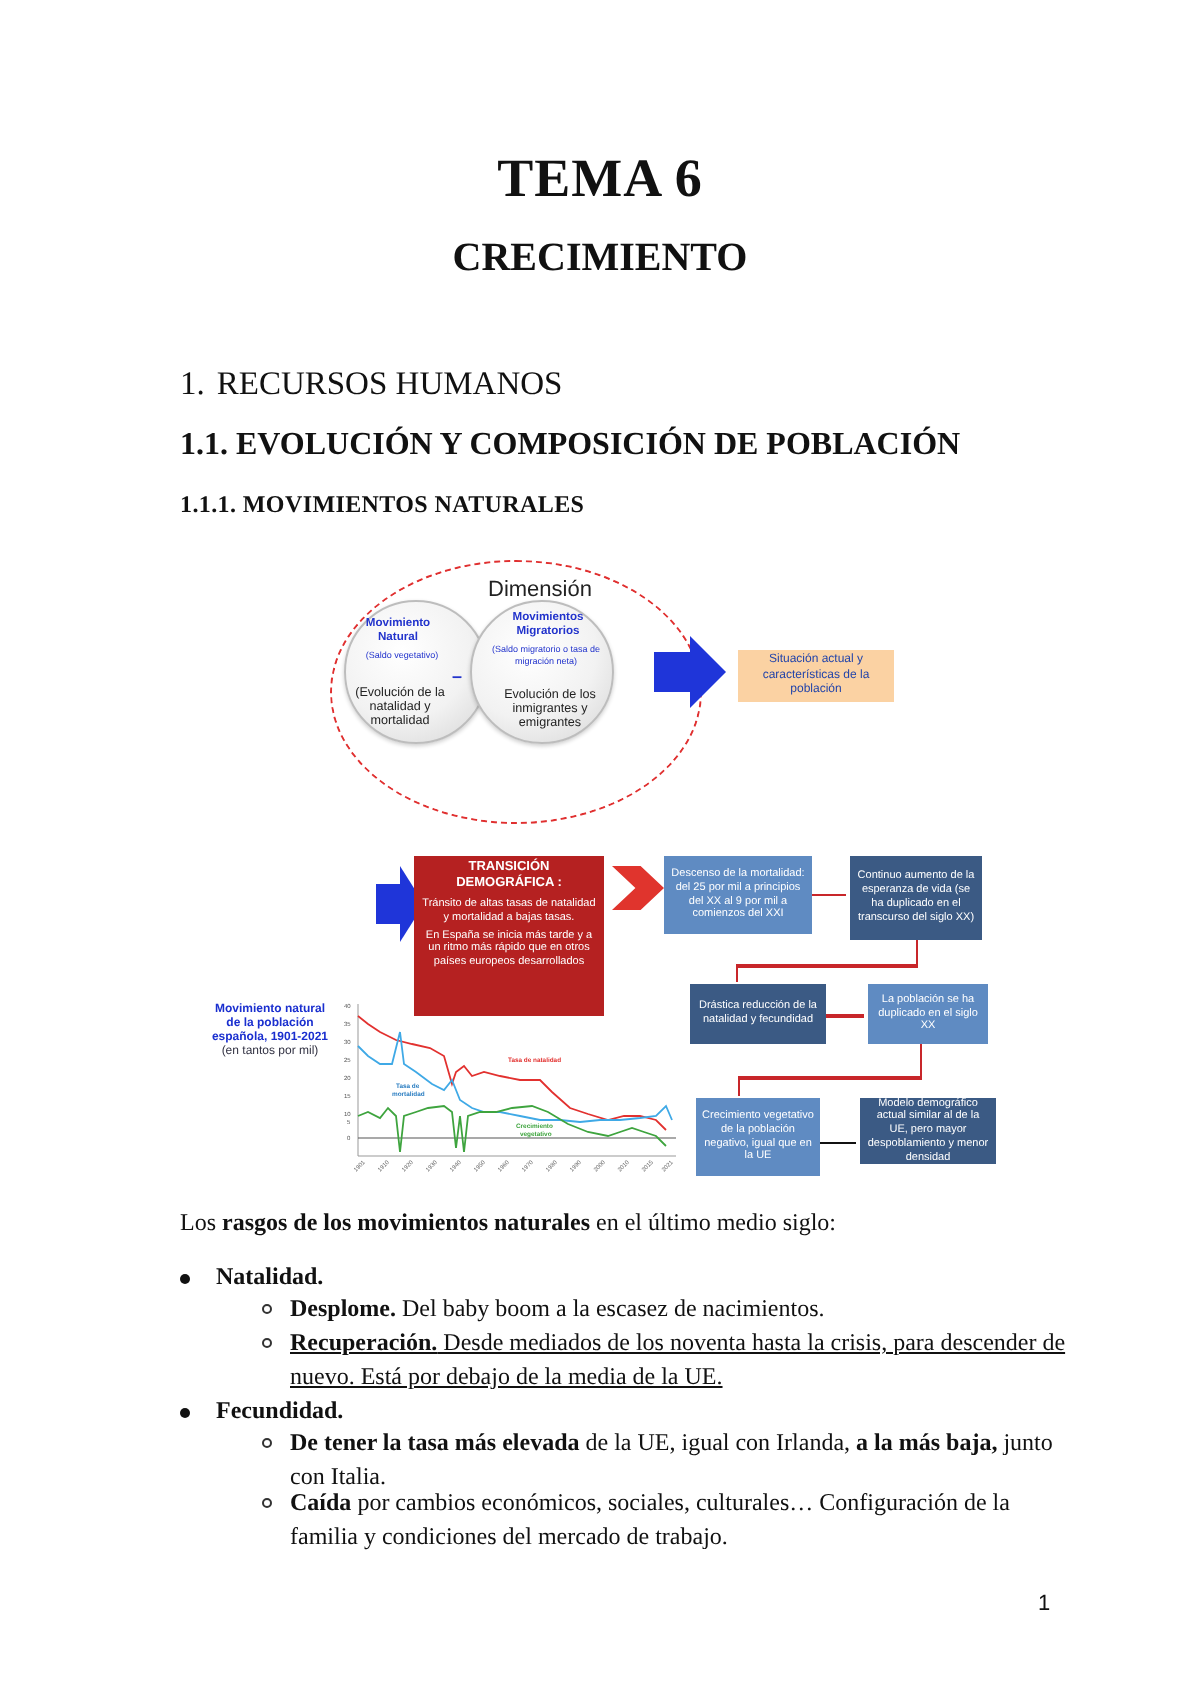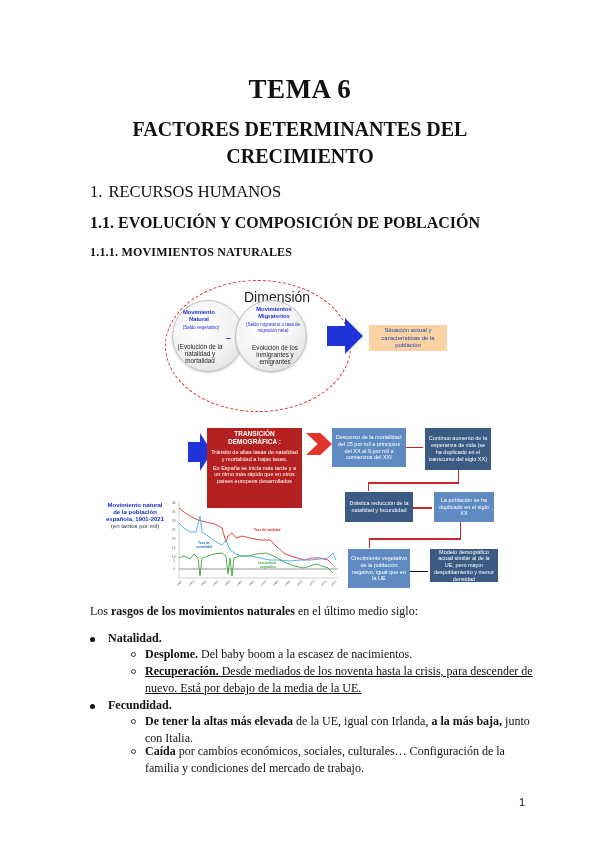--- a/index.html
+++ b/index.html
@@ -9,21 +9,21 @@
   .title-main { position: absolute; top: 74px; left: 0; width: 600px; text-align: center; font-size: 27px; font-weight: bold; letter-spacing: 0.5px; }
   .title-sub { position: absolute; top: 116px; left: 100px; width: 400px; text-align: center; font-size: 20px; font-weight: bold; line-height: 27px; }
   .h1 { position: absolute; top: 182px; left: 90px; font-size: 16.5px; }
   .h1 .num { margin-right: 6px; }
   .h2 { position: absolute; top: 214px; left: 90px; font-size: 16px; font-weight: bold; }
   .h3 { position: absolute; top: 245px; left: 90px; font-size: 12px; font-weight: bold; letter-spacing: 0.2px; }
 
   
   .diagram { position: absolute; left: 0; top: 0; width: 600px; height: 600px; font-family: "Liberation Sans", "DejaVu Sans", sans-serif; }
   .big-circle { position: absolute; left: 165px; top: 280px; width: 186px; height: 132px; border: 1.5px dashed #e03030; border-radius: 50%; }
-  .dim-label { position: absolute; left: 228px; top: 289px; font-size: 14px; color: #222; padding-left: 16px; }
+  .dim-label { position: absolute; left: 228px; top: 289px; font-size: 11px; color: #222; padding-left: 16px; }
   .venn { position: absolute; width: 72px; height: 72px; border-radius: 50%; background: radial-gradient(circle at 40% 35%, #ffffff 0%, #f2f2f2 55%, #d4d4d4 100%); border: 1px solid #bdbdbd; box-shadow: 0 1px 2px rgba(0,0,0,0.2); }
   .venn.left { left: 172px; top: 300px; }
   .venn.right { left: 235px; top: 300px; }
   .venn-text { position: absolute; font-size: 5.8px; text-align: center; line-height: 7px; }
   .venn-text.blue { color: #2233cc; font-weight: bold; }
   .venn-text.small { font-size: 4.5px; color: #2233cc; line-height: 5.5px; }
   .venn-text.dark { color: #222; font-size: 6.3px; }
   .minus { position: absolute; left: 226px; top: 333px; font-size: 9px; color: #2233cc; font-weight: bold; }
   .arrow1-body { position: absolute; left: 327px; top: 326px; width: 18px; height: 20px; background: #1f35d9; }
   .arrow1-head { position: absolute; left: 345px; top: 318px; border-top: 18px solid transparent; border-bottom: 18px solid transparent; border-left: 18px solid #1f35d9; }
@@ -69,21 +69,20 @@
   .bullet-l2 .txt { display: block; margin-left: 14px; }
   b { font-weight: bold; }
 
   .page-num { position: absolute; left: 519px; top: 796px; font-size: 11px; font-family: "Liberation Sans", "DejaVu Sans", sans-serif; }
 </style>
 </head>
 <body>
 
 <div class="title-main">TEMA 6</div>
 <div class="title-sub">
-  <div>FACTORES DETERMINANTES DEL</div>
   <div>CRECIMIENTO</div>
 </div>
 
 <div class="h1">
   <span class="num">1.</span><span>RECURSOS HUMANOS</span>
 </div>
 <div class="h2">1.1. EVOLUCIÓN Y COMPOSICIÓN DE POBLACIÓN</div>
 <div class="h3">1.1.1. MOVIMIENTOS NATURALES</div>
 
 <div class="diagram">
@@ -205,20 +204,20 @@
 <div class="bullet-l2" style="top:663px;text-decoration:underline;">
   <span class="circ"></span>
   <span class="txt"><b>Recuperación.</b><span> Desde mediados de los noventa hasta la crisis, para descender de nuevo. Está por debajo de la media de la UE.</span></span>
 </div>
 
 <div class="bullet-l1" style="top:698px;">
   <span class="dot"></span><span>Fecundidad.</span>
 </div>
 <div class="bullet-l2" style="top:713px;">
   <span class="circ"></span>
-  <span class="txt"><b>De tener la altas más elevada</b><span> de la UE, igual con Irlanda, </span><b>a la más baja,</b><span> junto con Italia.</span></span>
+  <span class="txt"><b>De tener la tasa más elevada</b><span> de la UE, igual con Irlanda, </span><b>a la más baja,</b><span> junto con Italia.</span></span>
 </div>
 <div class="bullet-l2" style="top:743px;">
   <span class="circ"></span>
   <span class="txt"><b>Caída</b><span> por cambios económicos, sociales, culturales… Configuración de la familia y condiciones del mercado de trabajo.</span></span>
 </div>
 
 <div class="page-num">1</div>
 
 </body></html>

